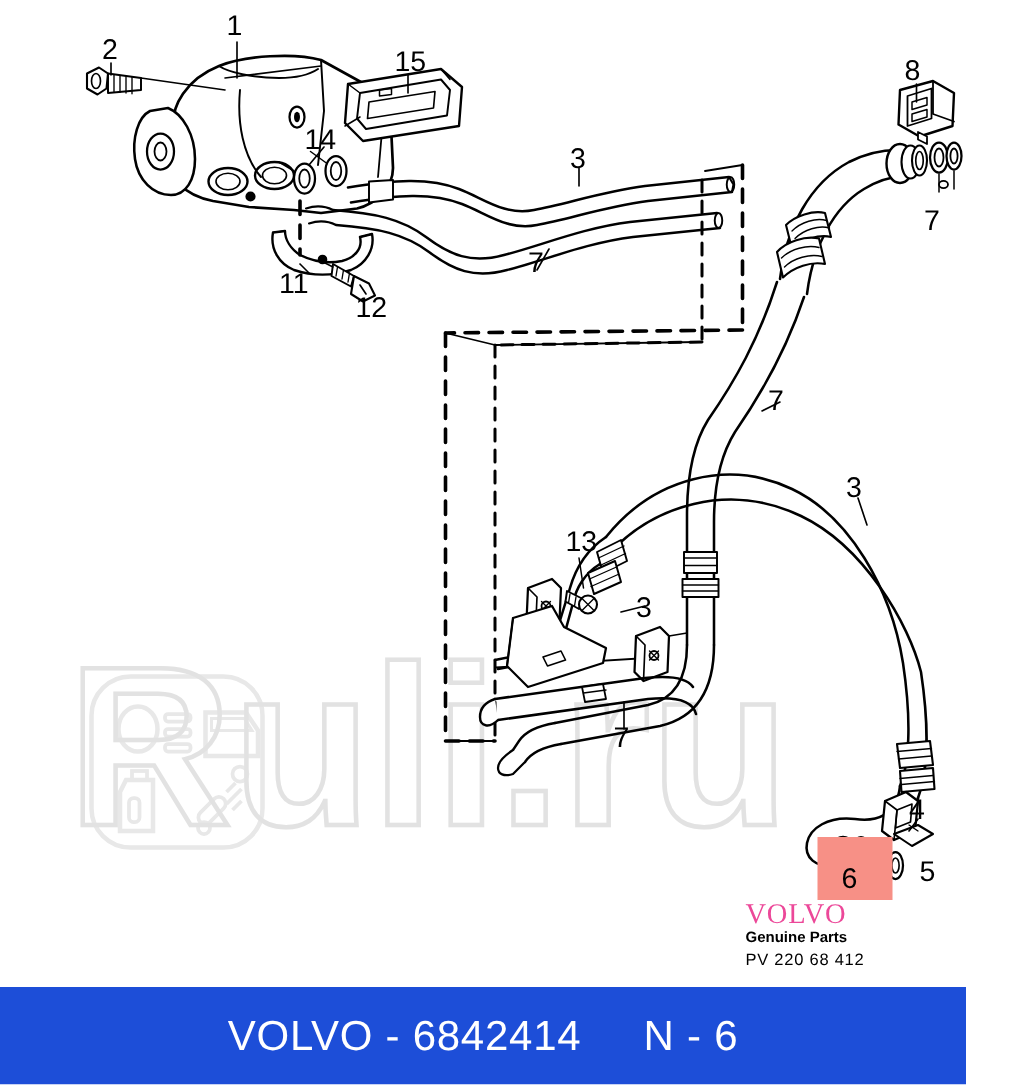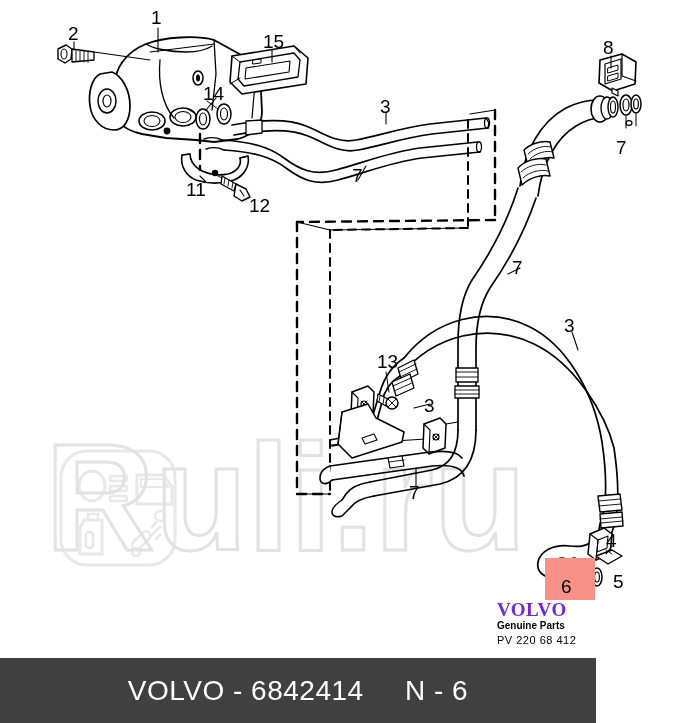--- a/index.html
+++ b/index.html
@@ -34,24 +34,24 @@
 
   
   .volvo-block{
     position:absolute;
     left:497px;top:600px;
     text-align:left;
     line-height:1;
   }
   .volvo-word{
     font-family:"Liberation Serif", serif;
-    font-weight:bold;
+    font-weight:normal;
     font-size:19px;
     letter-spacing:0.5px;
-    color:#6d28d9;
+    color:#ec4899;
     display:block;
   }
   .volvo-sub{
     font-family:"Liberation Sans", sans-serif;
     font-weight:bold;
     font-size:10px;
     color:#000;
     display:block;
     margin-top:2px;
   }
@@ -60,22 +60,22 @@
     font-size:11px;
     color:#000;
     display:block;
     margin-top:4px;
     letter-spacing:0.5px;
   }
 
   
   .footer{
     position:absolute;left:0;bottom:0;
-    width:596px;height:65px;
-    background:#404040;
+    width:644px;height:65px;
+    background:#1d4ed8;
     display:flex;align-items:center;justify-content:center;
   }
   .footer-text{
     color:#ffffff;
     font-family:"Liberation Sans", sans-serif;
     font-size:28px;
     letter-spacing:0.5px;
     white-space:pre;
   }
 
@@ -412,21 +412,21 @@
 
   <div class="lbl" style="left:151px;top:8px;">1</div>
   <div class="lbl" style="left:68px;top:24px;">2</div>
   <div class="lbl" style="left:263px;top:32px;">15</div>
   <div class="lbl" style="left:603px;top:38px;">8</div>
   <div class="lbl" style="left:203px;top:84px;">14</div>
   <div class="lbl" style="left:380px;top:97px;">3</div>
   <div class="lbl" style="left:616px;top:138px;">7</div>
   <div class="lbl" style="left:352px;top:166px;">7</div>
   <div class="lbl" style="left:186px;top:180px;">11</div>
-  <div class="lbl" style="left:237px;top:196px;margin-left:12px;">12</div>
+  <div class="lbl" style="left:237px;top:196px;">12</div>
   <div class="lbl" style="left:512px;top:258px;">7</div>
   <div class="lbl" style="left:564px;top:316px;">3</div>
   <div class="lbl" style="left:377px;top:352px;">13</div>
   <div class="lbl" style="left:424px;top:396px;">3</div>
   <div class="lbl" style="left:409px;top:483px;">7</div>
   <div class="lbl" style="left:606px;top:531px;">4</div>
   <div class="lbl" style="left:561px;top:577px;">6</div>
   <div class="lbl" style="left:613px;top:572px;">5</div>
 
   <div class="volvo-block">

